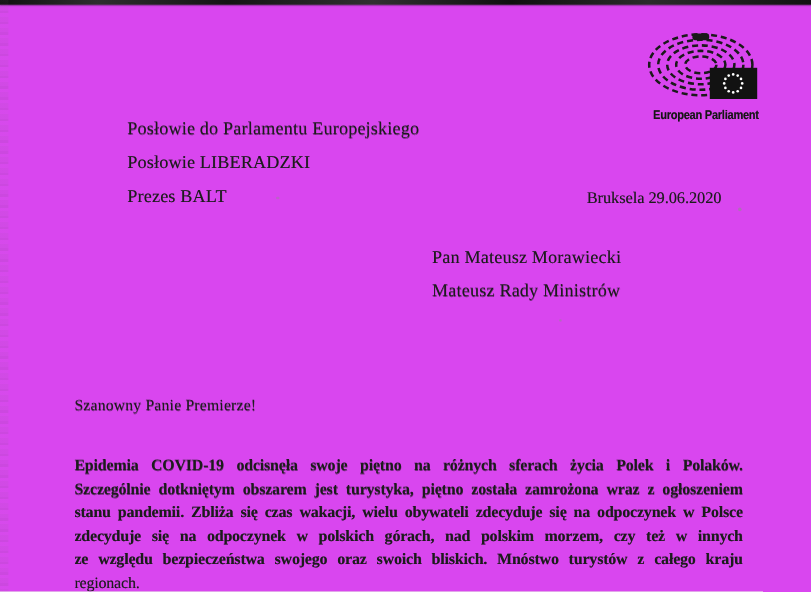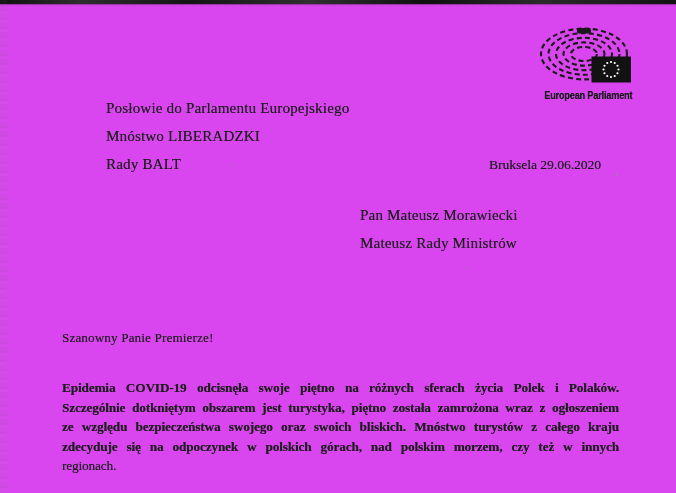--- a/index.html
+++ b/index.html
@@ -70,38 +70,39 @@
         <circle cx="63.5" cy="42.5" r="1.1"></circle>
         <circle cx="64.5" cy="38.75" r="1.1"></circle>
         <circle cx="67.25" cy="36" r="1.1"></circle>
       </g>
     </svg>
     <div class="logo-caption">European Parliament</div>
   </div>
 
   <div class="sender">
     <div>Posłowie do Parlamentu Europejskiego</div>
-    <div>Mnóstwo LIBERADZKI</div>
-    <div>Rady BALT</div>
+    <div>Posłowie LIBERADZKI</div>
+    <div>Prezes BALT</div>
   </div>
 
   <div class="dateline">Bruksela 29.06.2020</div>
 
   <div class="recipient">
     <div>Pan Mateusz Morawiecki</div>
     <div>Mateusz Rady Ministrów</div>
   </div>
 
   <div class="salutation">Szanowny Panie Premierze!</div>
 
   <div class="body-par">
     <div class="line just">Epidemia COVID-19 odcisnęła swoje piętno na różnych sferach życia Polek i Polaków.</div>
     <div class="line just">Szczególnie dotkniętym obszarem jest turystyka, piętno została zamrożona wraz z ogłoszeniem</div>
+    <div class="line just">stanu pandemii. Zbliża się czas wakacji, wielu obywateli zdecyduje się na odpoczynek w Polsce</div>
+    <div class="line just">zdecyduje się na odpoczynek w polskich górach, nad polskim morzem, czy też w innych</div>
     <div class="line just">ze względu bezpieczeństwa swojego oraz swoich bliskich. Mnóstwo turystów z całego kraju</div>
-    <div class="line just">zdecyduje się na odpoczynek w polskich górach, nad polskim morzem, czy też w innych</div>
     <div class="line">regionach.</div>
   </div>
 
   <div class="speck s1"></div>
   <div class="speck s2"></div>
   <div class="speck s3"></div>
 
 </div>
 
 </body></html>

